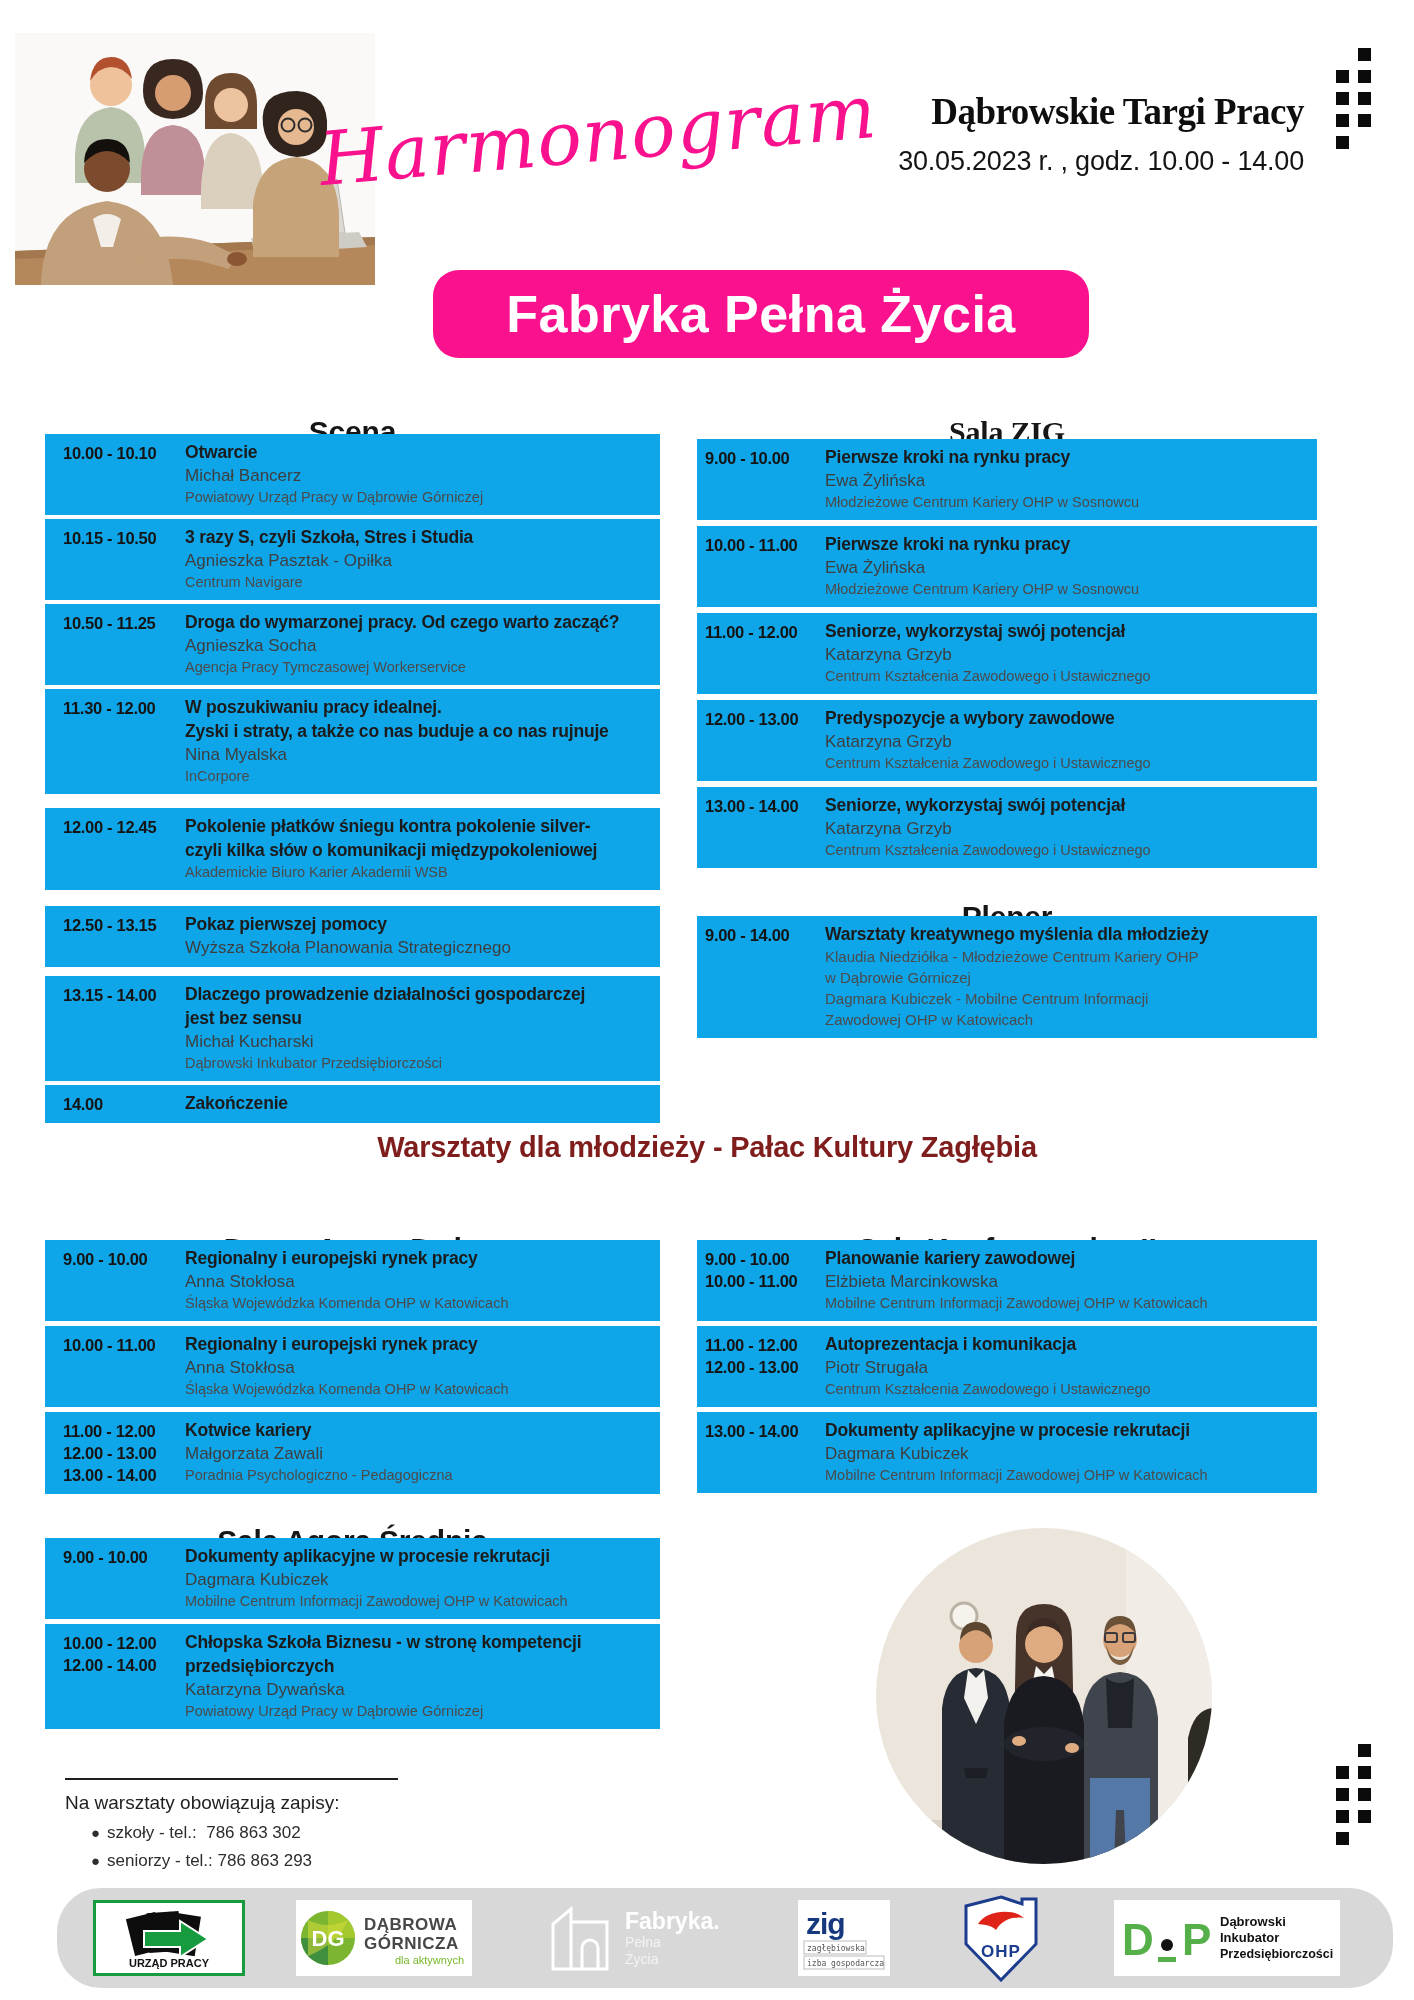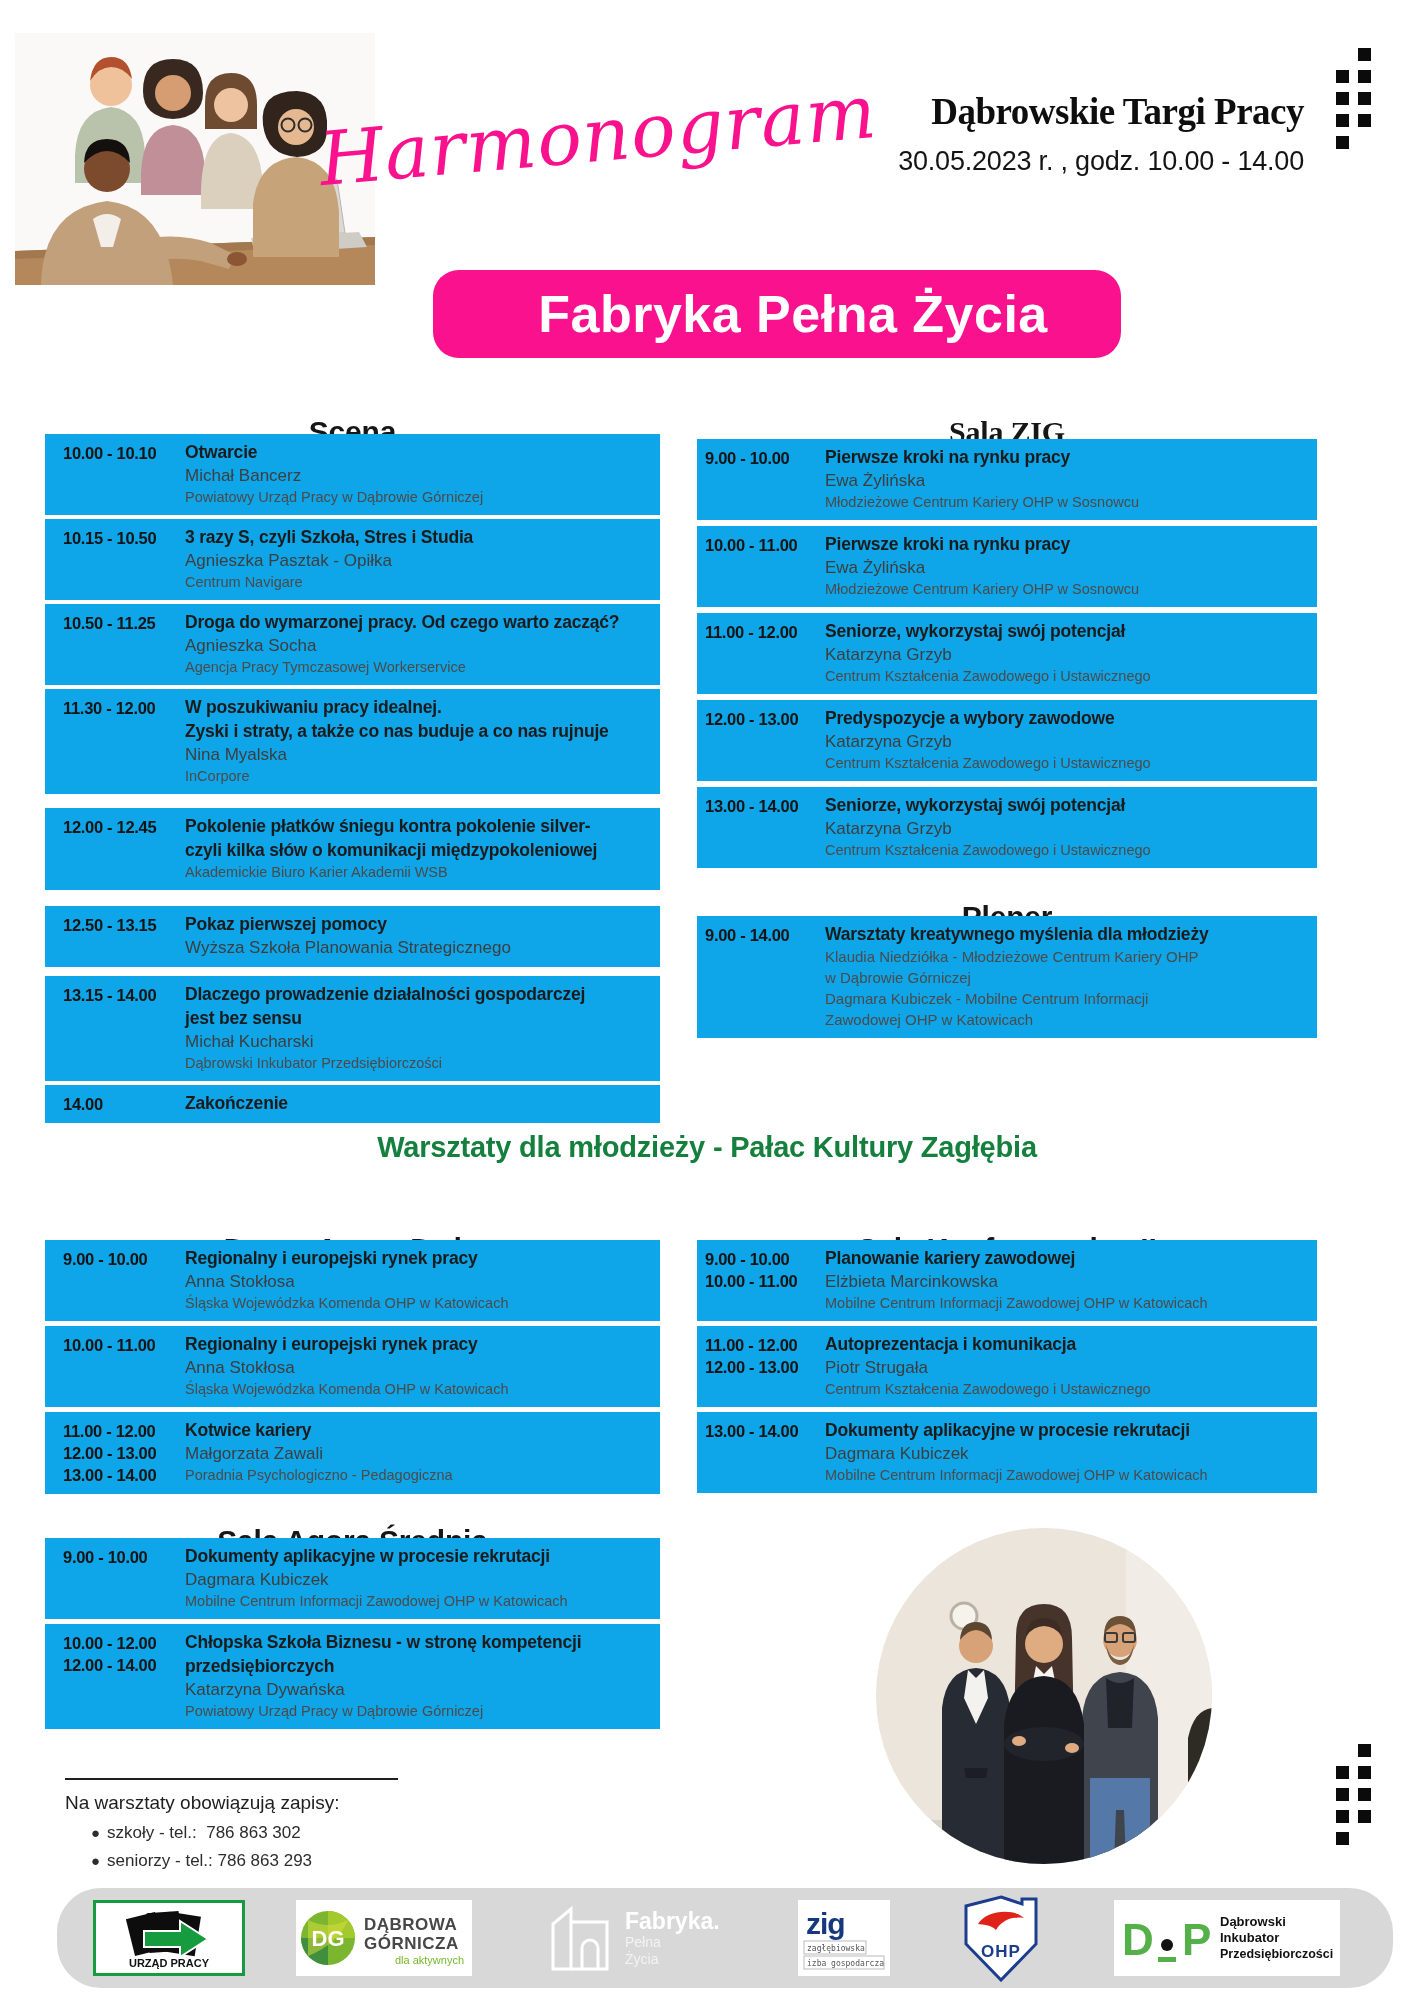--- a/index.html
+++ b/index.html
@@ -17,30 +17,30 @@
   }
   #event-title{position:absolute;right:110px;top:90px;font-size:37px;font-weight:bold;letter-spacing:-0.5px;color:#0e0e0e;font-family:Liberation Serif, serif;}
   #event-datetime{position:absolute;right:110px;top:146px;font-size:27px;color:#141414;letter-spacing:-0.2px;}
   .dots{position:absolute;display:grid;grid-template-columns:13px 13px;grid-auto-rows:13px;gap:9px;width:35px;}
   .dots span{display:block;}
   .dots .d{background:#0b0b0b;}
   #dots-top{left:1336px;top:48px;}
   #dots-bottom{left:1336px;top:1744px;}
   #banner{
     position:absolute;left:433px;top:270px;width:656px;height:88px;border-radius:26px;
-    background:#f9118d;display:flex;align-items:center;justify-content:center;padding-left:32px;
+    background:#f9118d;display:flex;align-items:center;justify-content:center;
   }
   #banner .banner-text{color:#ffffff;font-size:52px;font-weight:bold;letter-spacing:0.5px;}
   
   .col-heading{position:absolute;font-size:30px;font-weight:bold;color:#161616;text-align:center;letter-spacing:-0.2px;margin-top:32px;}
   #heading-scena{left:45px;top:383px;width:615px;}
   #heading-zig{left:697px;top:383px;width:620px;font-family:Liberation Serif, serif;}
   #heading-plener{left:697px;top:868px;width:620px;}
   #workshops-heading{position:absolute;left:0;top:1131px;width:1414px;text-align:center;
-    font-size:29px;font-weight:bold;color:#15803d;letter-spacing:-0.2px;}
+    font-size:29px;font-weight:bold;color:#7f1d1d;letter-spacing:-0.2px;}
   #heading-duza{left:45px;top:1200px;width:615px;}
   #heading-konf{left:697px;top:1200px;width:620px;}
   #heading-srednia{left:45px;top:1492px;width:615px;}
   
   .items{position:absolute;}
   #scena-items{left:45px;top:434px;width:615px;}
   #zig-items{left:697px;top:439px;width:620px;}
   #plener-items{left:697px;top:916px;width:620px;}
   #duza-items{left:45px;top:1240px;width:615px;}
   #konf-items{left:697px;top:1240px;width:620px;}

